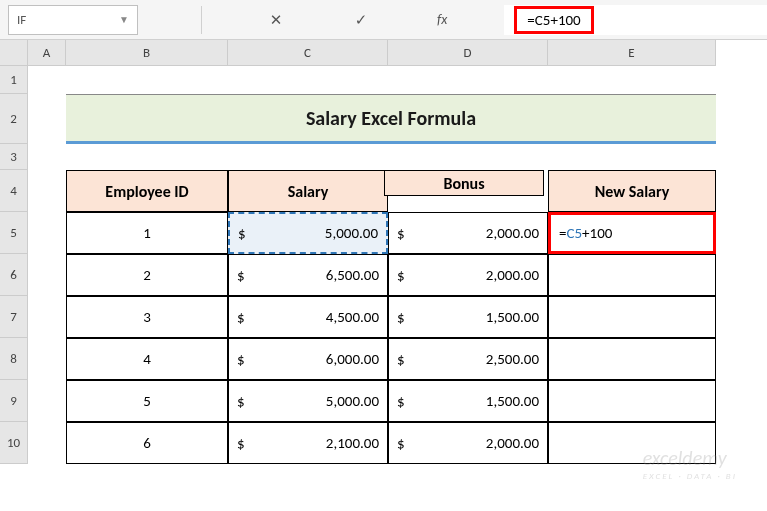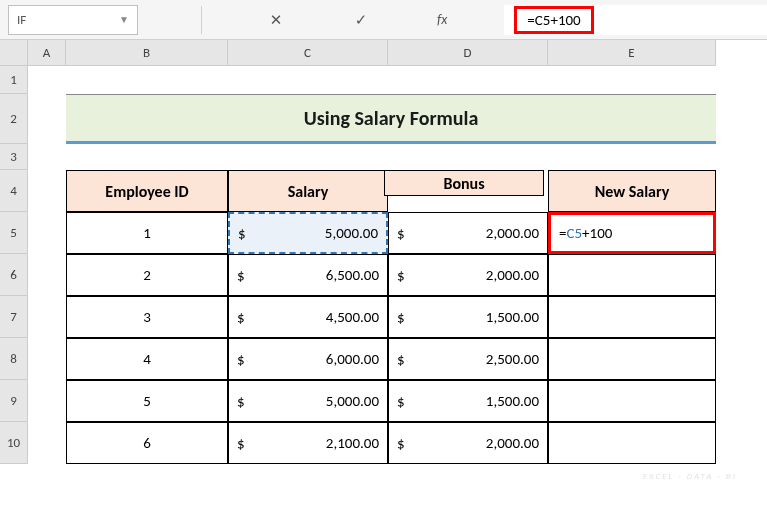--- a/index.html
+++ b/index.html
@@ -208,21 +208,21 @@
   </div>
   <div style="flex:1; position:relative;">
     <div class="col-headers" id="col-headers">
         <div class="col-header" style="width: 38px;">A</div>
         <div class="col-header" style="width: 162px;">B</div>
         <div class="col-header" style="width: 160px;">C</div>
         <div class="col-header" style="width: 160px;">D</div>
         <div class="col-header" style="width: 168px;">E</div>
       </div>
     <div class="sheet" id="sheet">
-        <div class="title-banner" style="left: 38px; top: 28px; width: 650px; height: 50px;">Using Salary Formula</div>
+        <div class="title-banner" style="left: 38px; top: 28px; width: 650px; height: 50px;">Salary Excel Formula</div>
         <div class="table-header" style="left: 38px; top: 104px; width: 162px; height: 42px; text-align: right;">Employee ID</div>
         <div class="table-header" style="left: 200px; top: 104px; width: 160px; height: 42px;">Salary</div>
         <div class="table-header" style="left: 356px; top: 104px; width: 160px; height: 26px;">Bonus</div>
         <div class="table-header" style="left: 520px; top: 104px; width: 168px; height: 42px;">New Salary</div>
         <div class="table-cell center" style="left: 38px; top: 146px; width: 162px; height: 42px;">1</div>
         <div class="table-cell money ref-highlight" style="left: 200px; top: 146px; width: 160px; height: 42px;">
           <span class="sym">$</span>
           <span class="val">5,000.00</span>
         </div>
         <div class="table-cell money" style="left: 360px; top: 146px; width: 160px; height: 42px;">
@@ -280,14 +280,15 @@
         <div class="table-cell money" style="left: 360px; top: 356px; width: 160px; height: 42px;">
           <span class="sym">$</span>
           <span class="val">2,000.00</span>
         </div>
         <div class="table-cell" style="left: 520px; top: 356px; width: 168px; height: 42px;"></div>
       </div>
   </div>
 </div>
 
 <div class="watermark">
+  <span>exceldemy</span>
   <span class="small">EXCEL · DATA · BI</span>
 </div>
 
 </body></html>

